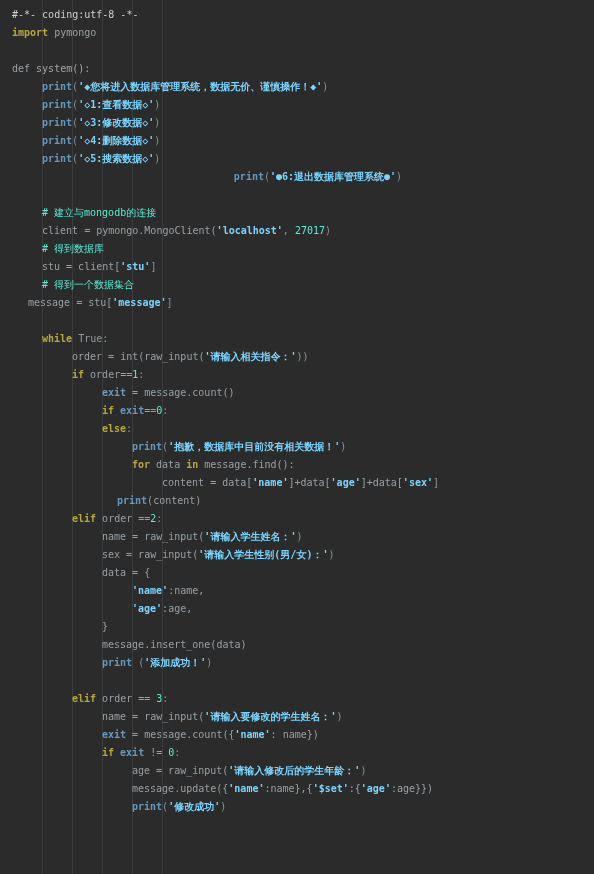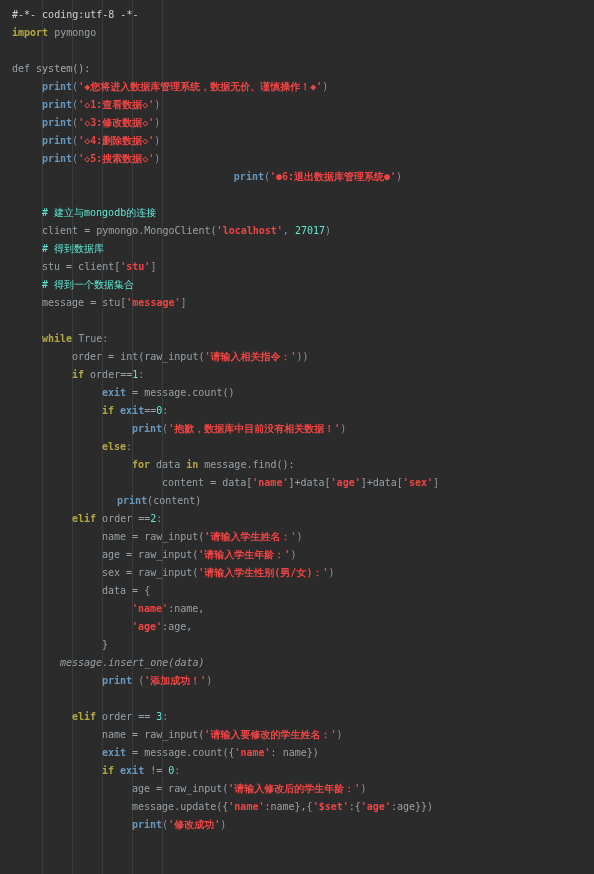--- a/index.html
+++ b/index.html
@@ -35,21 +35,21 @@
   .code-line .seg { white-space: pre; }
 
   
   .t-comment    { color: #5eead4; }
   .t-comment-hi { color: #cfcfcf; }
   .t-kw         { color: #b5a642; font-weight: bold; }
   .t-builtin    { color: #6897bb; font-weight: bold; }
   .t-ident      { color: #97a0a6; }
   .t-def        { color: #97a0a6; }
   .t-fn         { color: #a6a6a6; }
-  .t-str        { color: #ef4444; font-weight: bold; }
+  .t-str        { color: #7dd3fc; font-weight: bold; }
   .t-num        { color: #5eead4; }
   .t-punct      { color: #8a9299; }
   .t-const      { color: #8f9ba1; }
 
   
   .guide {
     position: absolute;
     top: 0;
     width: 1px;
     background: #3a3c3d;
@@ -73,41 +73,40 @@
     <div class="code-line" style="padding-left: 42px;"><span class="seg t-builtin">print</span><span class="seg t-punct">(</span><span class="seg t-str">'◇3:修改数据◇'</span><span class="seg t-punct">)</span></div>
     <div class="code-line" style="padding-left: 42px;"><span class="seg t-builtin">print</span><span class="seg t-punct">(</span><span class="seg t-str">'◇4:删除数据◇'</span><span class="seg t-punct">)</span></div>
     <div class="code-line" style="padding-left: 42px;"><span class="seg t-builtin">print</span><span class="seg t-punct">(</span><span class="seg t-str">'◇5:搜索数据◇'</span><span class="seg t-punct">)</span></div>
     <div class="code-line" style="padding-left: 42px; text-align: center;"><span class="seg t-builtin">print</span><span class="seg t-punct">(</span><span class="seg t-str">'●6:退出数据库管理系统●'</span><span class="seg t-punct">)</span></div>
     <div class="code-line" style="padding-left: 12px;">&nbsp;</div>
     <div class="code-line" style="padding-left: 42px;"><span class="seg t-comment"># 建立与mongodb的连接</span></div>
     <div class="code-line" style="padding-left: 42px;"><span class="seg t-ident">client = pymongo.MongoClient(</span><span class="seg t-str">'localhost'</span><span class="seg t-punct">, </span><span class="seg t-num">27017</span><span class="seg t-punct">)</span></div>
     <div class="code-line" style="padding-left: 42px;"><span class="seg t-comment"># 得到数据库</span></div>
     <div class="code-line" style="padding-left: 42px;"><span class="seg t-ident">stu = client[</span><span class="seg t-str">'stu'</span><span class="seg t-punct">]</span></div>
     <div class="code-line" style="padding-left: 42px;"><span class="seg t-comment"># 得到一个数据集合</span></div>
-    <div class="code-line" style="padding-left: 42px;"><span class="seg t-ident">message = stu[</span><span class="seg t-str">'message'</span><span class="seg t-punct">]</span></div>
+    <div class="code-line" style="padding-left: 28px;"><span class="seg t-ident">message = stu[</span><span class="seg t-str">'message'</span><span class="seg t-punct">]</span></div>
     <div class="code-line" style="padding-left: 12px;">&nbsp;</div>
     <div class="code-line" style="padding-left: 42px;"><span class="seg t-kw">while</span><span class="seg t-const"> True:</span></div>
     <div class="code-line" style="padding-left: 72px;"><span class="seg t-ident">order = int(raw_input(</span><span class="seg t-str">'请输入相关指令：</span><span class="seg t-str">'</span><span class="seg t-punct">))</span></div>
     <div class="code-line" style="padding-left: 72px;"><span class="seg t-kw">if</span><span class="seg t-ident"> order==</span><span class="seg t-num">1</span><span class="seg t-punct">:</span></div>
     <div class="code-line" style="padding-left: 102px;"><span class="seg t-builtin">exit</span><span class="seg t-ident"> = message.count()</span></div>
     <div class="code-line" style="padding-left: 102px;"><span class="seg t-kw">if</span><span class="seg t-builtin"> exit</span><span class="seg t-ident">==</span><span class="seg t-num">0</span><span class="seg t-punct">:</span></div>
+    <div class="code-line" style="padding-left: 102px;"><span class="seg t-kw">else</span><span class="seg t-punct">:</span></div>
     <div class="code-line" style="padding-left: 132px;"><span class="seg t-builtin">print</span><span class="seg t-punct">(</span><span class="seg t-str">'抱歉，数据库中目前没有相关数据！'</span><span class="seg t-punct">)</span></div>
-    <div class="code-line" style="padding-left: 102px;"><span class="seg t-kw">else</span><span class="seg t-punct">:</span></div>
     <div class="code-line" style="padding-left: 132px;"><span class="seg t-kw">for</span><span class="seg t-ident"> data </span><span class="seg t-kw">in</span><span class="seg t-ident"> message.find():</span></div>
     <div class="code-line" style="padding-left: 162px;"><span class="seg t-ident">content = data[</span><span class="seg t-str">'name'</span><span class="seg t-ident">]+data[</span><span class="seg t-str">'age'</span><span class="seg t-ident">]+data[</span><span class="seg t-str">'sex'</span><span class="seg t-punct">]</span></div>
     <div class="code-line" style="padding-left: 117px;"><span class="seg t-builtin">print</span><span class="seg t-ident">(content)</span></div>
     <div class="code-line" style="padding-left: 72px;"><span class="seg t-kw">elif</span><span class="seg t-ident"> order ==</span><span class="seg t-num">2</span><span class="seg t-punct">:</span></div>
     <div class="code-line" style="padding-left: 102px;"><span class="seg t-ident">name = raw_input(</span><span class="seg t-str">'请输入学生姓名：</span><span class="seg t-str">'</span><span class="seg t-punct">)</span></div>
-    <div class="code-line" style="padding-left: 102px;"><span class="seg t-ident">age = raw_input(</span><span class="seg t-str">'请输入学生年龄：</span><span class="seg t-str">'</span><span class="seg t-punct">)</span></div>
     <div class="code-line" style="padding-left: 102px;"><span class="seg t-ident">sex = raw_input(</span><span class="seg t-str">'请输入学生性别(男/女)：</span><span class="seg t-str">'</span><span class="seg t-punct">)</span></div>
     <div class="code-line" style="padding-left: 102px;"><span class="seg t-ident">data = {</span></div>
     <div class="code-line" style="padding-left: 132px;"><span class="seg t-str">'name'</span><span class="seg t-ident">:name,</span></div>
     <div class="code-line" style="padding-left: 132px;"><span class="seg t-str">'age'</span><span class="seg t-ident">:age,</span></div>
     <div class="code-line" style="padding-left: 102px;"><span class="seg t-ident">}</span></div>
-    <div class="code-line" style="padding-left: 60px; font-style: italic;"><span class="seg t-ident">message.insert_one(data)</span></div>
+    <div class="code-line" style="padding-left: 102px;"><span class="seg t-ident">message.insert_one(data)</span></div>
     <div class="code-line" style="padding-left: 102px;"><span class="seg t-builtin">print</span><span class="seg t-punct"> (</span><span class="seg t-str">'添加成功！'</span><span class="seg t-punct">)</span></div>
     <div class="code-line" style="padding-left: 12px;">&nbsp;</div>
     <div class="code-line" style="padding-left: 72px;"><span class="seg t-kw">elif</span><span class="seg t-ident"> order == </span><span class="seg t-num">3</span><span class="seg t-punct">:</span></div>
     <div class="code-line" style="padding-left: 102px;"><span class="seg t-ident">name = raw_input(</span><span class="seg t-str">'请输入要修改的学生姓名：</span><span class="seg t-str">'</span><span class="seg t-punct">)</span></div>
     <div class="code-line" style="padding-left: 102px;"><span class="seg t-builtin">exit</span><span class="seg t-ident"> = message.count({</span><span class="seg t-str">'name'</span><span class="seg t-ident">: name})</span></div>
     <div class="code-line" style="padding-left: 102px;"><span class="seg t-kw">if</span><span class="seg t-builtin"> exit</span><span class="seg t-ident"> != </span><span class="seg t-num">0</span><span class="seg t-punct">:</span></div>
     <div class="code-line" style="padding-left: 132px;"><span class="seg t-ident">age = raw_input(</span><span class="seg t-str">'请输入修改后的学生年龄：</span><span class="seg t-str">'</span><span class="seg t-punct">)</span></div>
     <div class="code-line" style="padding-left: 132px;"><span class="seg t-ident">message.update({</span><span class="seg t-str">'name'</span><span class="seg t-ident">:name},{</span><span class="seg t-str">'$set'</span><span class="seg t-ident">:{</span><span class="seg t-str">'age'</span><span class="seg t-ident">:age}})</span></div>
     <div class="code-line" style="padding-left: 132px;"><span class="seg t-builtin">print</span><span class="seg t-punct">(</span><span class="seg t-str">'修改成功'</span><span class="seg t-punct">)</span></div>
   </div>

